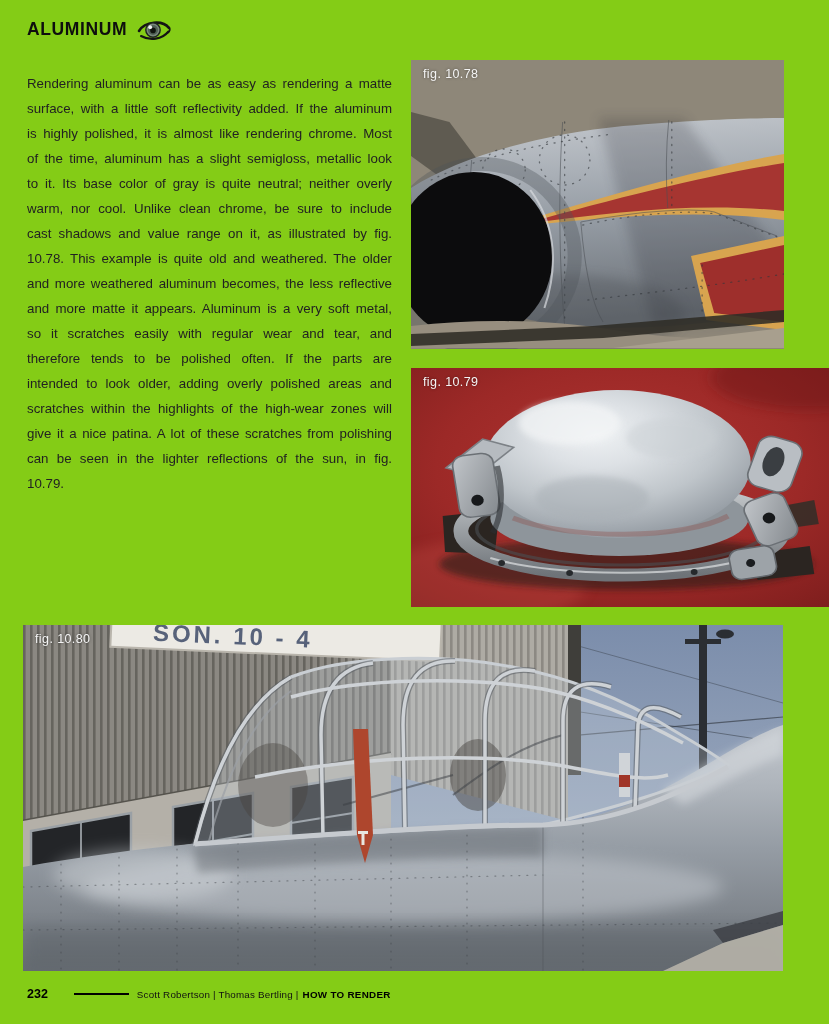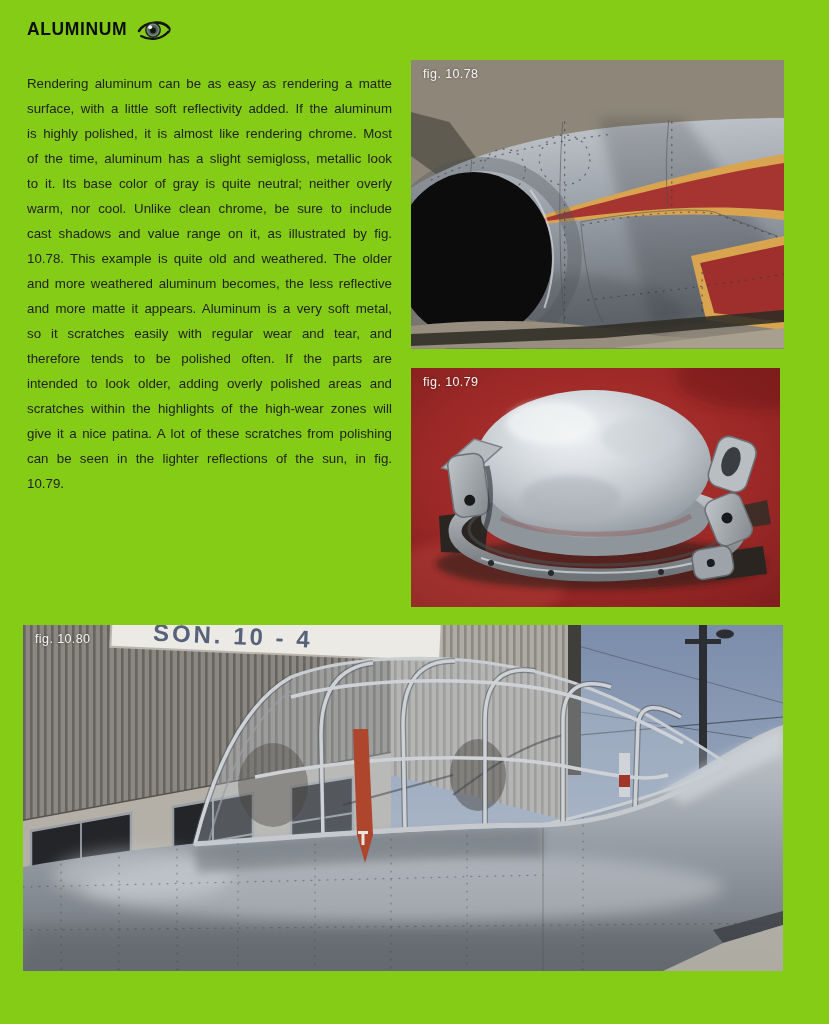--- a/index.html
+++ b/index.html
@@ -11,21 +11,21 @@
   .title-row{position:absolute;left:27px;top:18px;display:flex;align-items:center;gap:10px;}
   .page-title{font-size:17.5px;font-weight:800;letter-spacing:.6px;color:#0e0e0e;}
   .eye-icon{display:inline-block;width:34px;height:23px;}
   .body-text{
     position:absolute;left:27px;top:58px;width:365px;
     font-size:13.3px;line-height:25px;text-align:justify;
     color:#222;word-spacing:1.2px;
   }
   .figure{position:absolute;overflow:hidden;background:#888;}
   .fig-78{left:411px;top:60px;width:373px;height:289px;}
-  .fig-79{left:411px;top:368px;width:369px;height:239px;}
+  .fig-79{left:411px;top:368px;width:418px;height:239px;}
   .fig-80{left:23px;top:625px;width:760px;height:346px;}
   .figure svg{display:block;width:100%;height:100%;}
   .fig-label{
     position:absolute;top:7px;left:12px;color:#f4f4f4;
     font-size:12.5px;letter-spacing:.4px;font-weight:400;
     text-shadow:0 0 3px rgba(0,0,0,.45);
   }
   .footer{position:absolute;left:27px;top:987px;width:780px;display:flex;align-items:center;}
   .page-number{font-size:12.5px;font-weight:700;color:#000;}
   .footer-rule{width:55px;height:2px;background:#000;margin-left:26px;margin-right:8px;}
@@ -294,14 +294,20 @@
       <polygon points="330,104 345,104 350,210 342,238 334,210" fill="#ae462d"></polygon>
       <rect x="335" y="206" width="10" height="3" fill="#e8e6e0"></rect>
       <rect x="338.5" y="206" width="3" height="14" fill="#e8e6e0"></rect>
 
       <rect x="596" y="128" width="11" height="44" fill="#d3d6d9" opacity="0.95"></rect>
       <rect x="596" y="150" width="11" height="12" fill="#a03528"></rect>
     </svg>
     <figcaption class="fig-label">fig. 10.80</figcaption>
   </figure>
 
+  <div class="footer">
+    <span class="page-number">232</span>
+    <span class="footer-rule"></span>
+    <span class="footer-authors">Scott Robertson | Thomas Bertling |</span>
+    <span class="footer-book">HOW TO RENDER</span>
+  </div>
 
 </div>
 
 </body></html>

